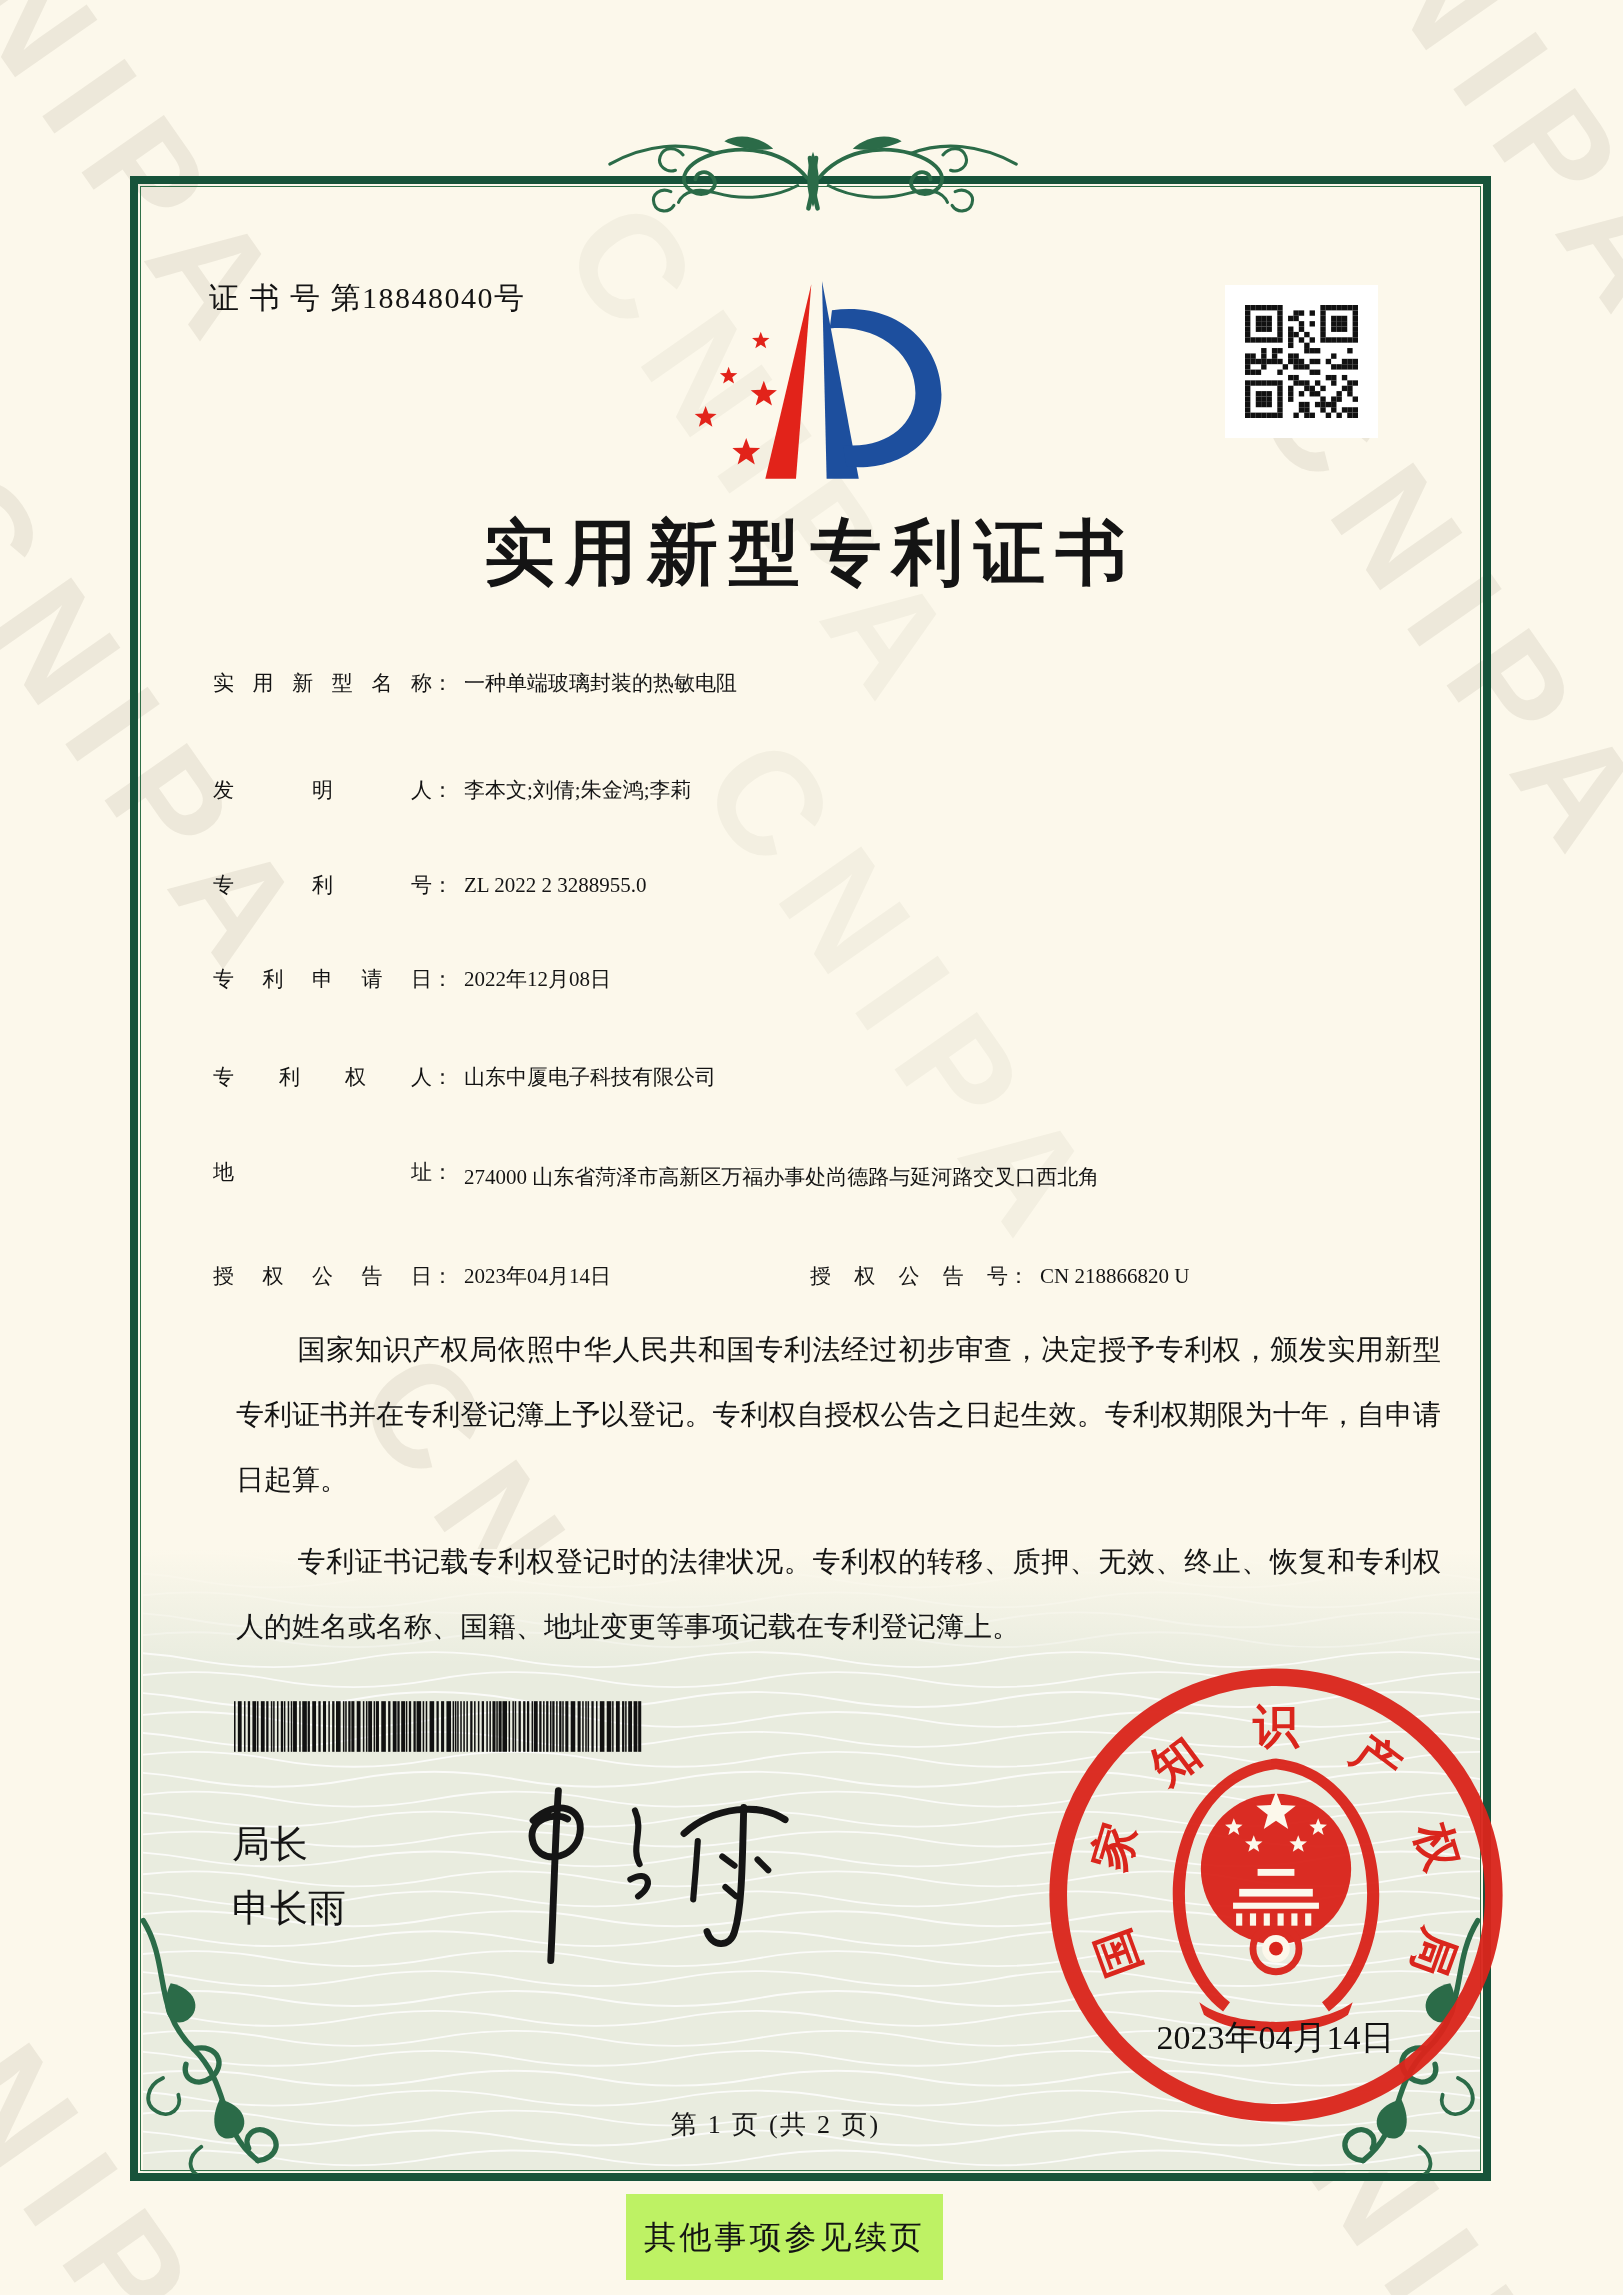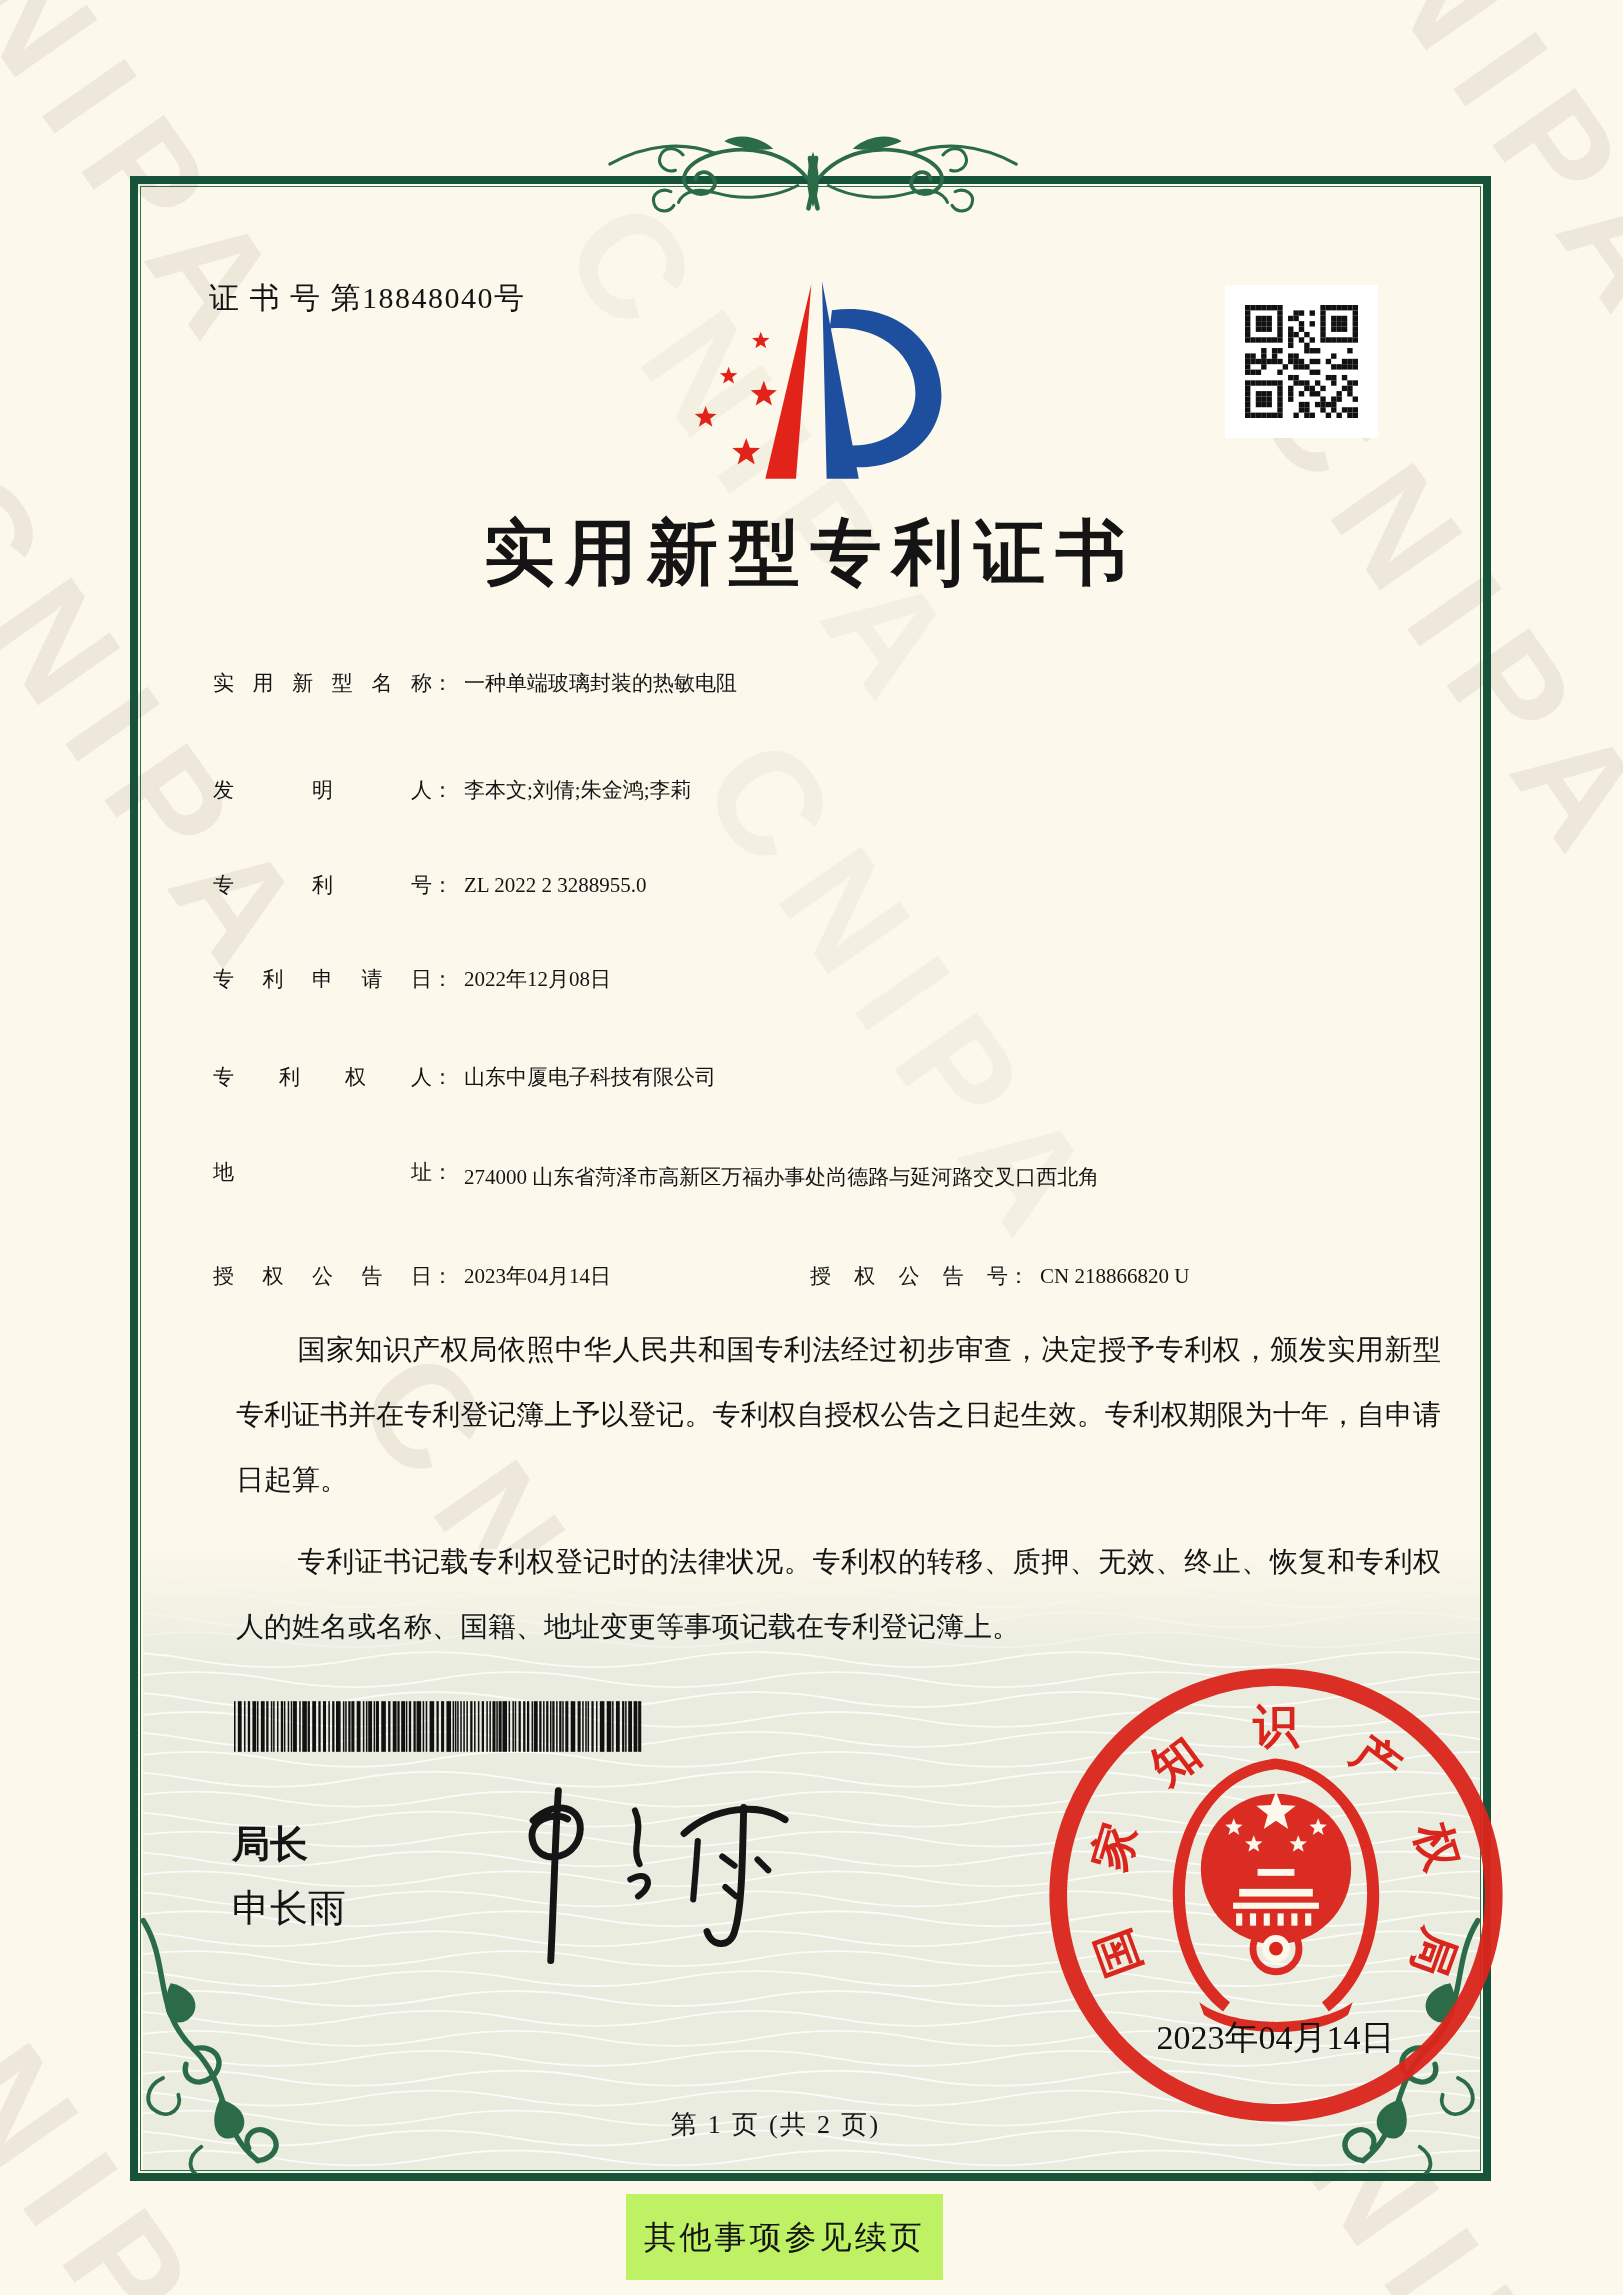--- a/index.html
+++ b/index.html
@@ -31,21 +31,21 @@
   .body-text{position:absolute;left:236px;top:1317px;width:1205px;font-size:28px;line-height:65px;
       text-align:justify;z-index:5;}
   .body-text p{margin:0;text-indent:2.2em;}
   .body-text p + p{margin-top:17px;}
   
   #band{position:absolute;left:143px;top:1549px;z-index:2;}
   .band-fade{position:absolute;left:143px;top:1549px;width:1337px;height:115px;z-index:2;
       background:linear-gradient(#fcf8eb,rgba(252,248,235,0));}
   
   #barcode{position:absolute;left:234px;top:1701px;z-index:6;}
-  .director-label{position:absolute;left:232px;top:1819px;font-size:38px;font-weight:700;
+  .director-label{position:absolute;left:232px;top:1819px;font-size:38px;font-weight:400;
       font-family:"Liberation Sans","DejaVu Sans",sans-serif;z-index:6;}
   .director-name{position:absolute;left:232px;top:1883px;font-size:38px;font-weight:400;
       font-family:"Liberation Sans","DejaVu Sans",sans-serif;z-index:6;}
   #signature{position:absolute;left:491px;top:1786px;z-index:6;}
   #seal{position:absolute;left:1049px;top:1668px;z-index:6;}
   .seal-date{position:absolute;left:1107px;top:2015px;width:337px;text-align:center;font-size:34px;
       color:#111;z-index:7;}
   .page-info{position:absolute;left:239px;top:2107px;width:1073px;text-align:center;font-size:26px;
       letter-spacing:2.3px;z-index:6;}
   .cont-note{position:absolute;left:626px;top:2194px;width:317px;height:86px;line-height:86px;

